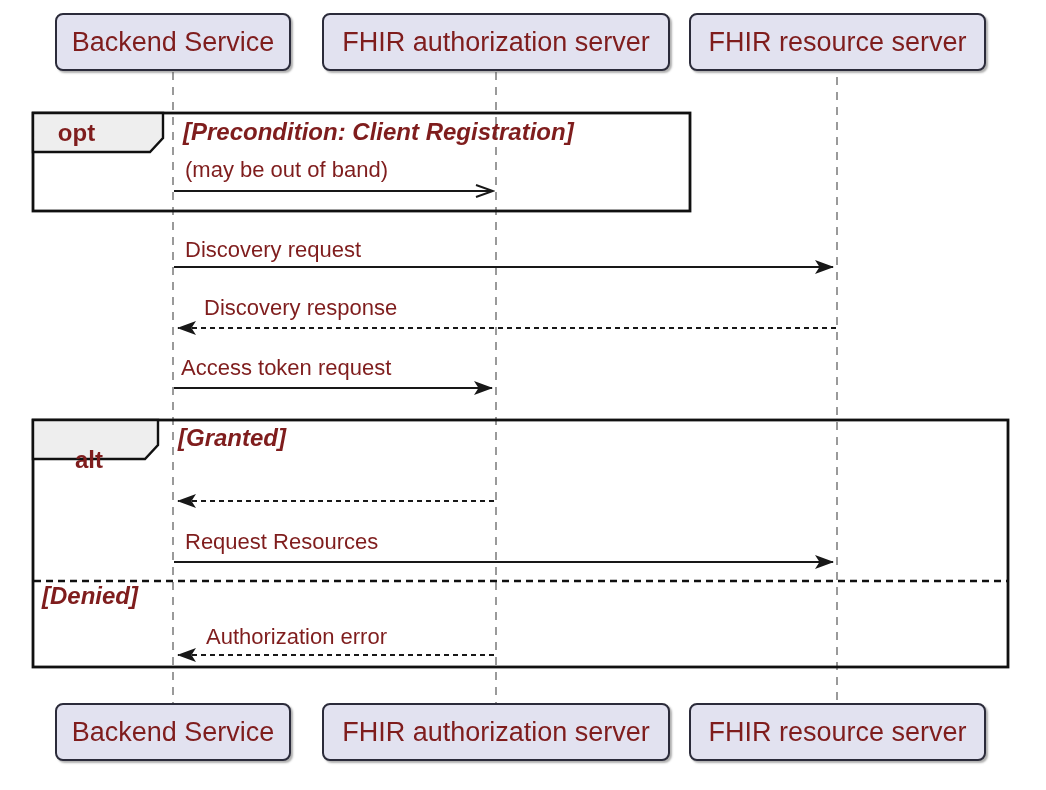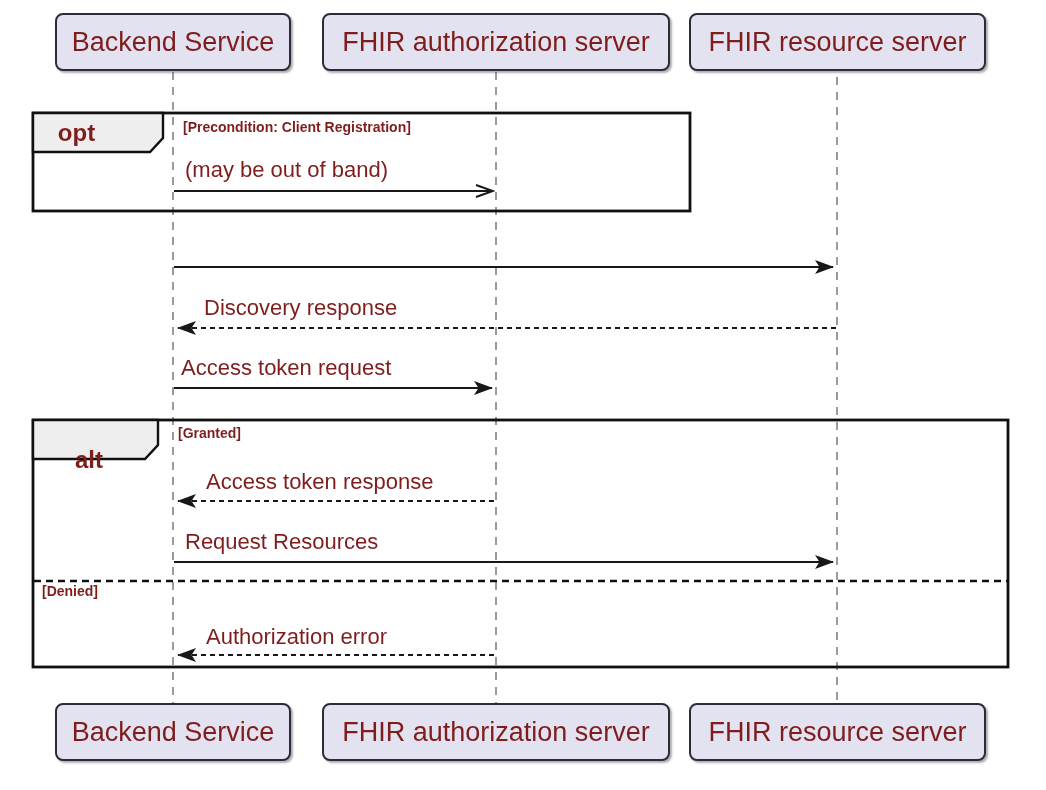--- a/index.html
+++ b/index.html
@@ -58,24 +58,25 @@
     box-shadow: 2px 2px 2px rgba(80,80,80,0.45);
   }
   .msg-label {
     position: absolute;
     font-size: 22px;
     line-height: 1;
     white-space: nowrap;
   }
   .cond-label {
     position: absolute;
-    font-size: 14px;
+    font-size: 24px;
     font-weight: bold;
     line-height: 1;
     white-space: nowrap;
+    font-style: italic;
   }
   .op-label {
     position: absolute;
     font-size: 24px;
     font-weight: bold;
     line-height: 1;
     text-align: center;
   }
 </style>
 </head>
@@ -130,19 +131,19 @@
   <div class="participant" style="left:689px; top:703px; width:297px;">FHIR resource server</div>
 
   <div class="op-label" style="left:18px; top:121px; width:117px;">opt</div>
   <div class="op-label" style="left:33px; top:448px; width:112px;">alt</div>
 
   <div class="cond-label" style="left:183px; top:120px;">[Precondition: Client Registration]</div>
   <div class="cond-label" style="left:178px; top:426px;">[Granted]</div>
   <div class="cond-label" style="left:42px; top:584px;">[Denied]</div>
 
   <div class="msg-label" style="left:185px; top:159px;">(may be out of band)</div>
+  <div class="msg-label" style="left:185px; top:239px;">Discovery request</div>
   <div class="msg-label" style="left:204px; top:297px;">Discovery response</div>
   <div class="msg-label" style="left:181px; top:357px;">Access token request</div>
-  <div class="msg-label" style="left:206px; top:471px;">Access token response</div>
   <div class="msg-label" style="left:185px; top:531px;">Request Resources</div>
   <div class="msg-label" style="left:206px; top:626px;">Authorization error</div>
 
 </div>
 
 </body></html>

